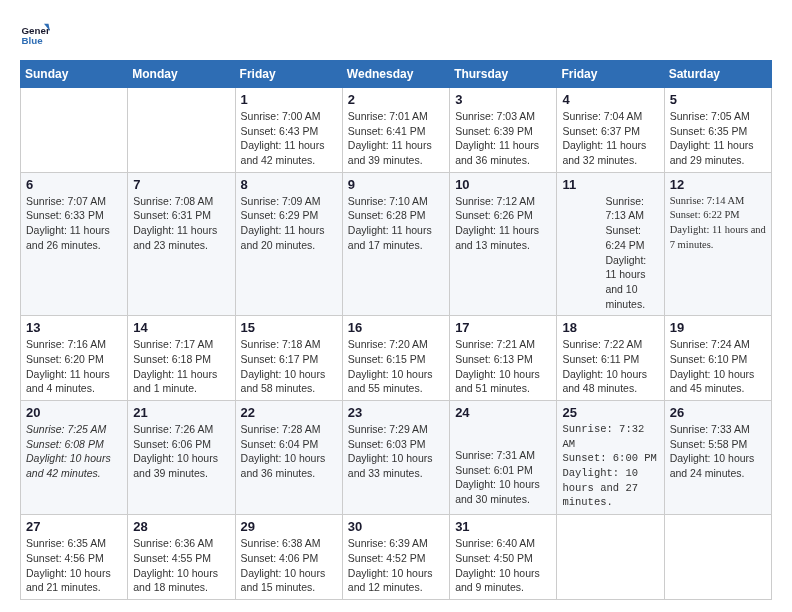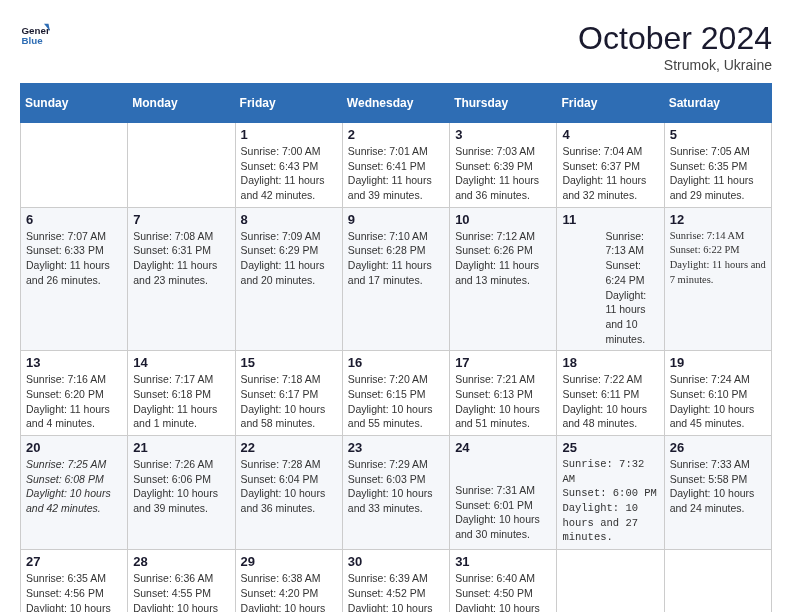--- a/index.html
+++ b/index.html
@@ -38,21 +38,21 @@
       color: #444;
     }
     .calendar-table {
       width: 100%;
       border-collapse: collapse;
       font-size: 11px;
     }
     .calendar-table th {
       background-color: #2e6db4;
       color: #fff;
-      padding: 12px 4px;
+      padding: 6px 4px;
       text-align: left;
       font-size: 12px;
       font-weight: bold;
       border: 1px solid #2e6db4;
     }
     .calendar-table td {
       border: 1px solid #ccc;
       padding: 4px 5px;
       vertical-align: top;
       width: 107px;
@@ -82,24 +82,20 @@
 <body>
 
 <div class="header-area">
   <div class="logo-area">
     <svg class="logo-icon" viewBox="0 0 40 40">
       <text x="2" y="18" font-size="13" font-weight="bold" fill="#1a1a2e">General</text>
       <text x="2" y="32" font-size="13" font-weight="bold" fill="#2e6db4">Blue</text>
       <polygon points="32,5 40,15 38,5" fill="#2e6db4"></polygon>
     </svg>
   </div>
-  <div class="title-area">
-    <div class="month-title">October 2024</div>
-    <div class="location-title">Strumok, Ukraine</div>
-  </div>
 </div>
 
 <table class="calendar-table">
   <thead>
     <tr>
 
     <th>Sunday</th>
         <th>Monday</th>
         <th>Friday</th>
         <th>Wednesday</th>
@@ -285,21 +281,21 @@
         </td>
         <td>
           <span class="day-number">28</span>
           <div class="day-info" style="white-space: pre-line;">Sunrise: 6:36 AM
 Sunset: 4:55 PM
 Daylight: 10 hours and 18 minutes.</div>
         </td>
         <td>
           <span class="day-number">29</span>
           <div class="day-info" style="white-space: pre-line;">Sunrise: 6:38 AM
-Sunset: 4:20 PM
+Sunset: 4:06 PM
 Daylight: 10 hours and 15 minutes.</div>
         </td>
         <td>
           <span class="day-number">30</span>
           <div class="day-info" style="white-space: pre-line;">Sunrise: 6:39 AM
 Sunset: 4:52 PM
 Daylight: 10 hours and 12 minutes.</div>
         </td>
         <td>
           <span class="day-number">31</span>

